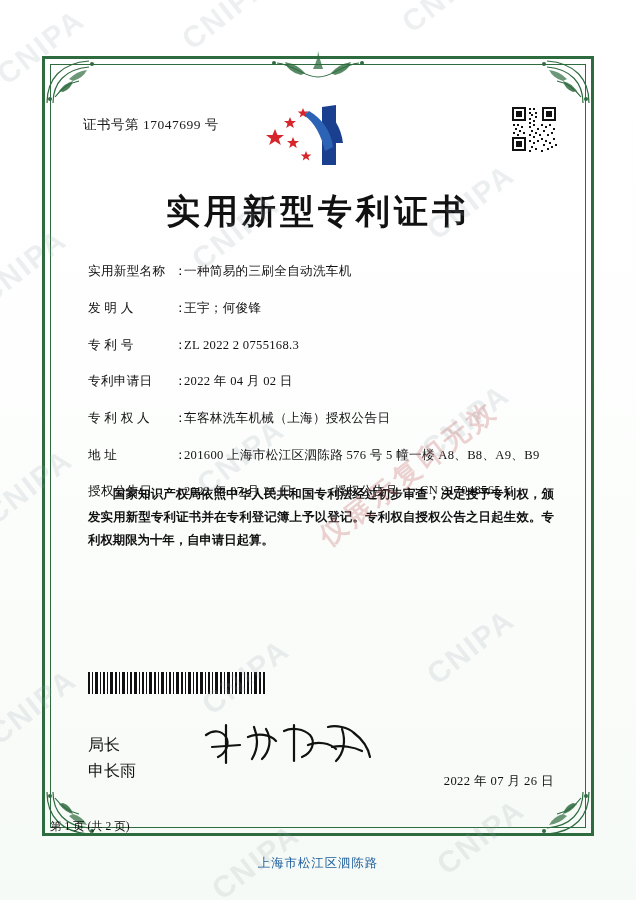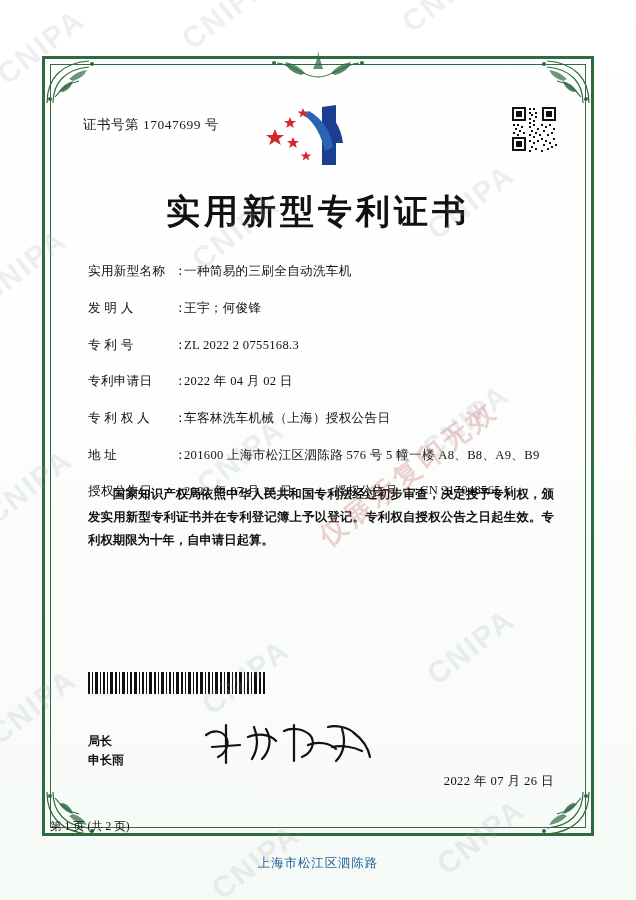--- a/index.html
+++ b/index.html
@@ -210,24 +210,23 @@
     left: 38px;
     top: 605px;
     width: 178px;
     height: 22px;
   }
 
   .sign-label {
     position: absolute;
     left: 38px;
     top: 665px;
-    font-size: 12px;
+    font-size: 16px;
     line-height: 1.6;
     color: #111;
-    font-weight: bold;
   }
   .signature {
     position: absolute;
     left: 146px;
     top: 648px;
     width: 200px;
     height: 56px;
   }
   .issue-date {
     position: absolute;

